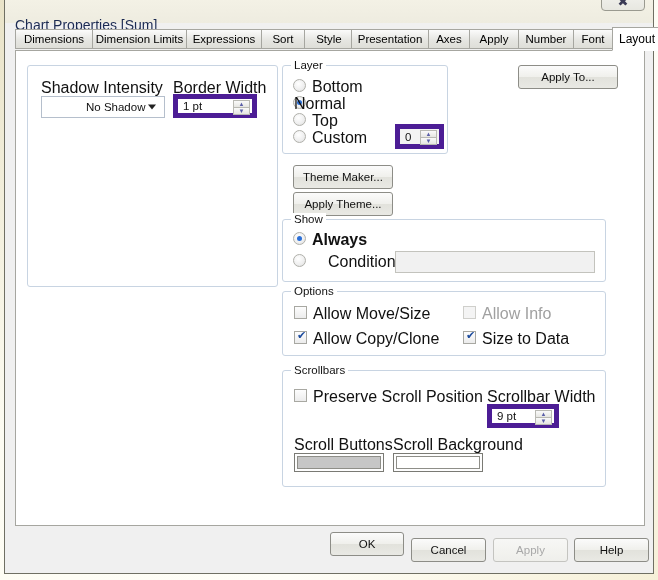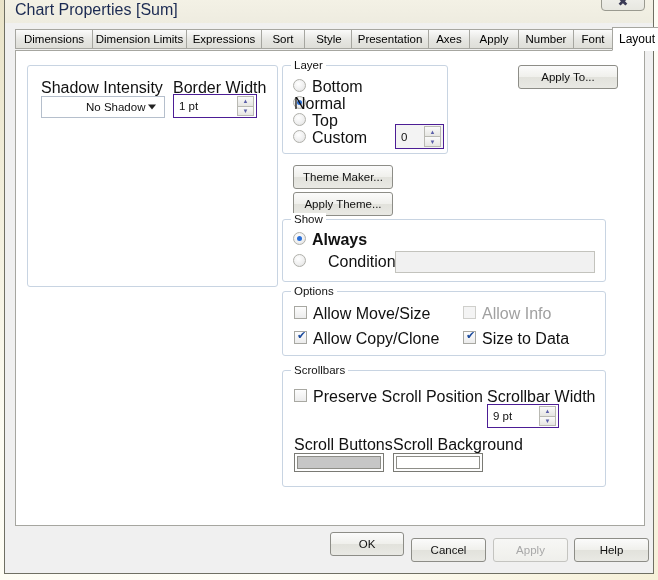--- a/index.html
+++ b/index.html
@@ -21,22 +21,22 @@
     width: 650px; height: 578px;
     background: #f0f0f0;
     border: 1px solid #6f6f63;
     box-sizing: border-box;
   }
   .titlebar {
     position: absolute; left:0; top:0; right:0; height: 26px;
     background: linear-gradient(to bottom,#f4f2e6 0%, #eeece0 100%);
   }
   .title-text {
-    position: absolute; left: 10px; top: 4px;
-    font-size: 16px; color: #1b2a52;
+    position: absolute; left: 10px; top: 20px;
+    font-size: 14px; color: #1b2a52;
     white-space: nowrap;
   }
   .close-btn {
     position: absolute; right: 8px; top: -12px;
     width: 44px; height: 26px;
     background: linear-gradient(to bottom,#f7f7f4 0%, #e7e7e0 100%);
     border: 1px solid #9a9a90;
     border-radius: 0 0 4px 4px;
     display: flex; align-items: flex-end; justify-content: center;
     padding-bottom: 2px;
@@ -116,21 +116,21 @@
   .combo .arrow {
     position:absolute; right:8px; top:50%; transform:translateY(-50%);
     width:0;height:0;border-left:4px solid transparent;border-right:4px solid transparent;
     border-top:5px solid #222;
   }
 
   
   .spin {
     position: absolute; height: 24px;
     background: #ffffff;
-    border: 1px solid #4c1d95;
+    border: 5px solid #4c1d95;
     box-sizing: border-box;
     font-size: 11.5px; color:#111;
     display:flex; align-items:center; padding-left:5px;
   }
   .spin.gray { background:#f3f3f3; }
   .spin-btns {
     position:absolute; right:2px; top:1px; bottom:1px; width:17px;
     display:flex; flex-direction:column;
   }
   .spin-btns > div {

